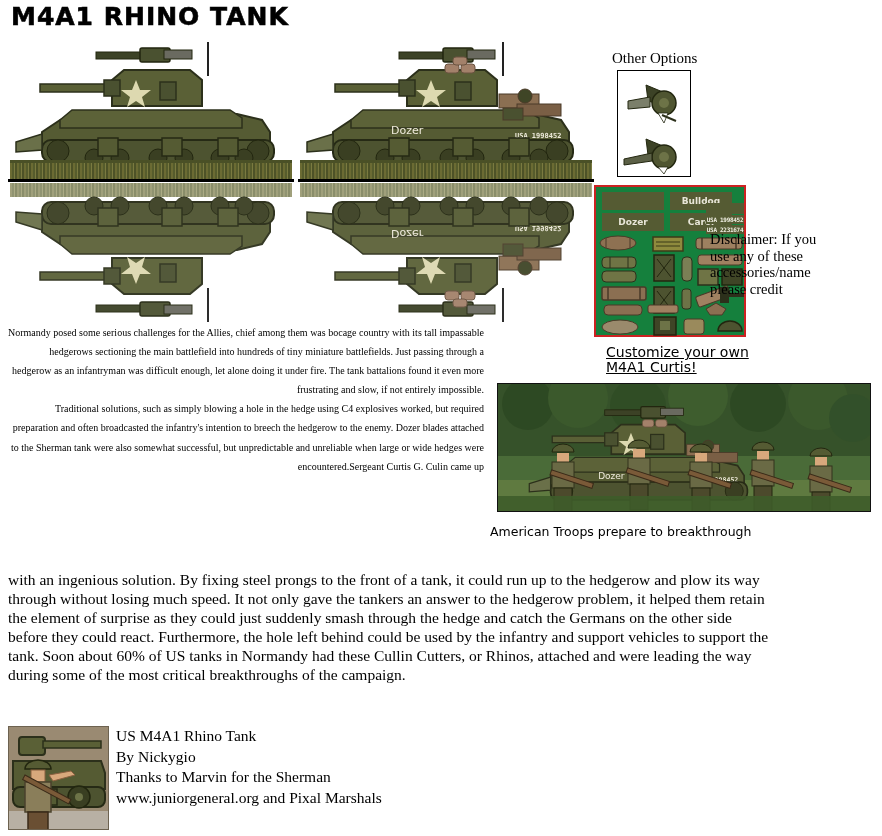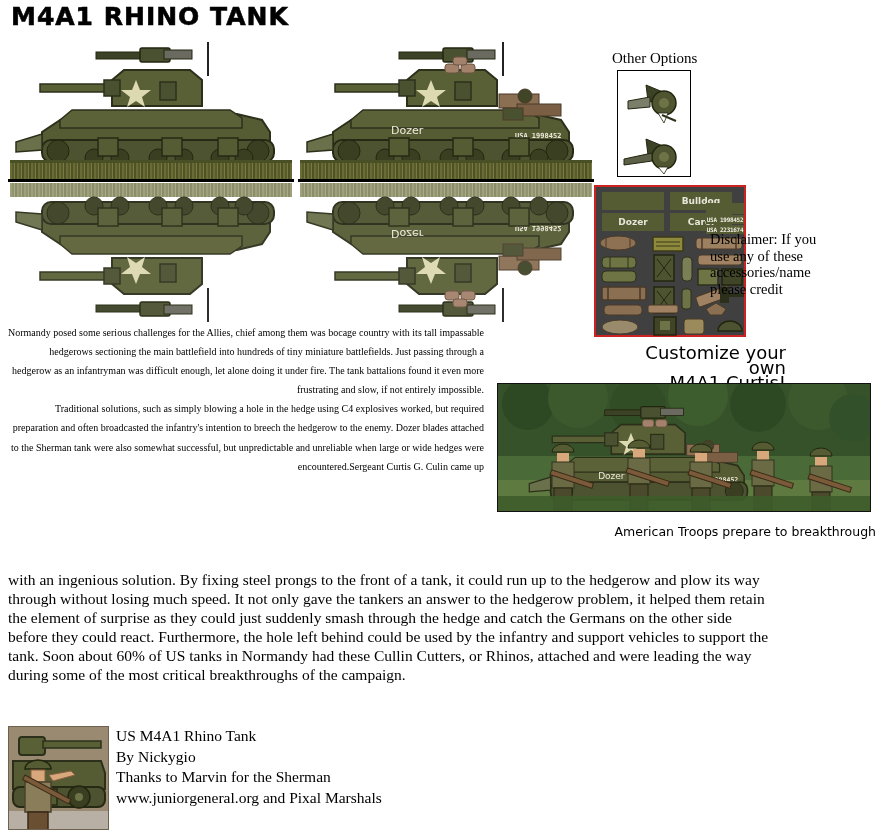--- a/index.html
+++ b/index.html
@@ -28,39 +28,39 @@
   .grass-refl{position:absolute;height:14px;opacity:.72;
         background:repeating-linear-gradient(90deg,#7b7b48 0 2px,#656a3a 2px 4px,#8a8a55 4px 5px,#5c6130 5px 7px);}
 
   
   #other-options-label{position:absolute;left:612px;top:50px;font-size:15px;}
   #other-options-box{position:absolute;left:617px;top:70px;width:72px;height:105px;
      border:1px solid #000;background:#fff;}
 
   
   #accessories-panel{position:absolute;left:594px;top:185px;width:152px;height:152px;
-      border:2px solid #cc2222;background:#404040;box-sizing:border-box;}
+      border:2px solid #cc2222;background:#15803d;box-sizing:border-box;}
   .nameplate{position:absolute;background:#555b33;color:#e8e6d8;
      font-family:"DejaVu Sans", sans-serif;font-size:9px;font-weight:bold;
      display:flex;align-items:center;justify-content:center;letter-spacing:0px;}
   .serial{position:absolute;background:#555b33;color:#efeee2;
      font-family:"DejaVu Sans Mono", monospace;font-size:6px;font-weight:bold;
      display:flex;align-items:center;justify-content:center;letter-spacing:-0.3px;}
 
   #customize-caption{position:absolute;left:606px;top:345px;width:180px;
-     font-family:"DejaVu Sans", sans-serif;font-size:18px;line-height:15px;text-align:right;}
+     font-family:"DejaVu Sans", sans-serif;font-size:14px;line-height:15px;text-align:left;text-decoration:underline;}
 
   
   #disclaimer{position:absolute;left:710px;top:231px;width:126px;
      font-size:14.5px;line-height:16.5px;}
 
   
   #photo{position:absolute;left:497px;top:383px;width:374px;height:129px;
      border:1px solid #111;box-sizing:border-box;overflow:hidden;background:#3c5a2a;}
-  #photo-caption{position:absolute;left:490px;top:524px;width:386px;text-align:right;
+  #photo-caption{position:absolute;left:490px;top:524px;width:386px;text-align:left;
      font-family:"DejaVu Sans", sans-serif;font-size:12.5px;line-height:16px;}
 
   
   #para-col{position:absolute;left:8px;top:323px;width:476px;
      font-size:10px;line-height:19.1px;text-align:right;}
   #para-wide{position:absolute;left:8px;top:570px;width:766px;
      font-size:15.5px;line-height:19.1px;}
 
   
   #footer-thumb{position:absolute;left:8px;top:726px;width:101px;height:104px;

